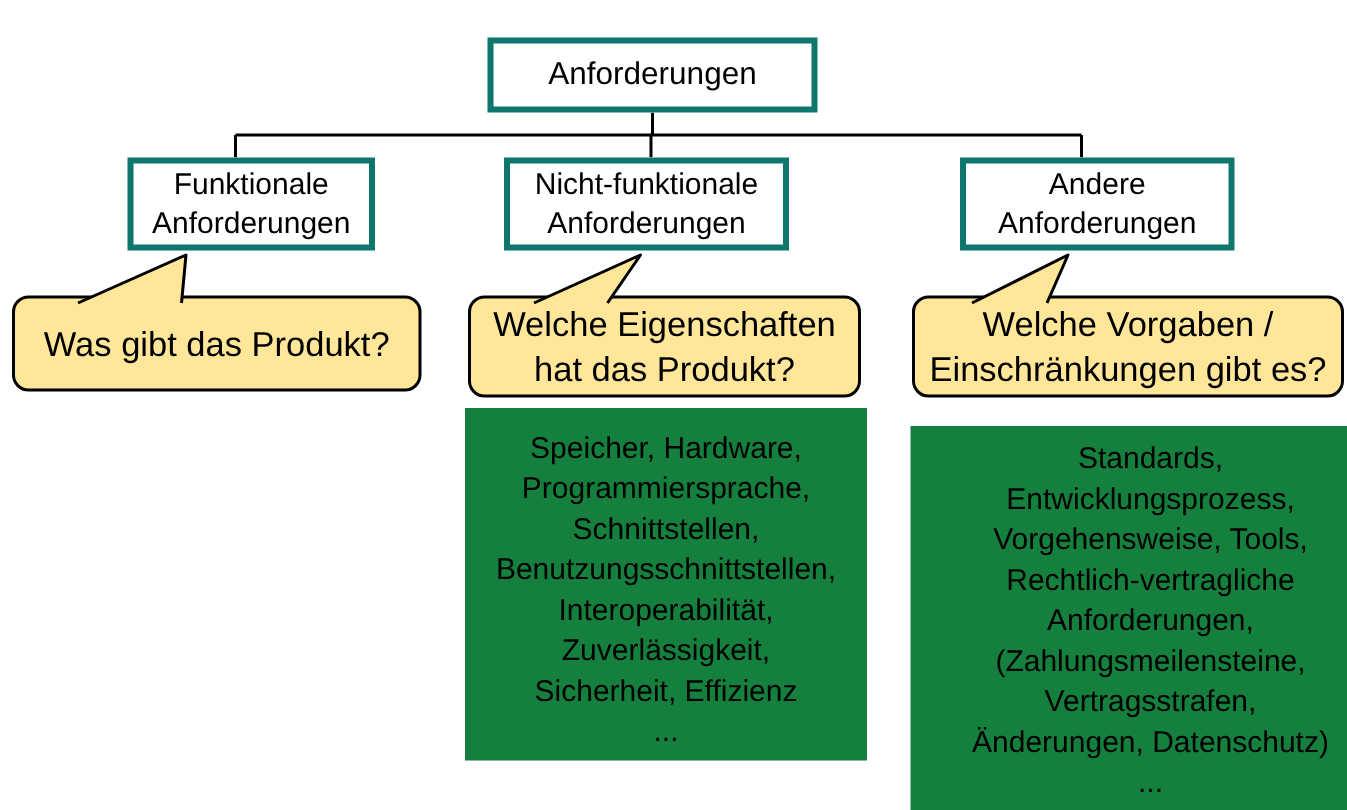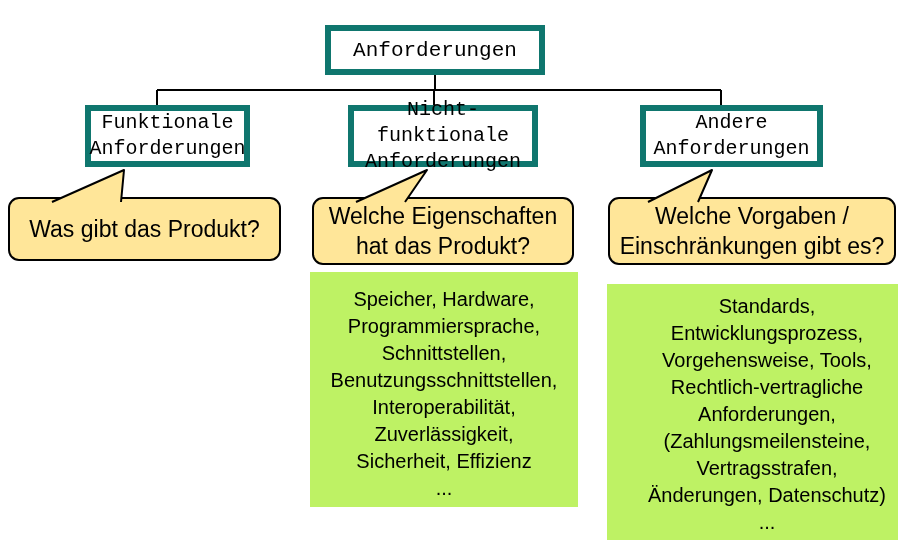--- a/index.html
+++ b/index.html
@@ -32,39 +32,38 @@
   .tail {
     fill: #FFE699;
     stroke: #000000;
     stroke-width: 2;
     stroke-linejoin: round;
   }
   .node {
     position: absolute;
     box-sizing: border-box;
     background: #ffffff;
-    border: 6px solid #0f766e;
+    border: 4px solid #0f766e;
     display: flex;
     align-items: center;
     justify-content: center;
     text-align: center;
-    font-family: Liberation Mono, monospace;
   }
   .node.root {
     left: 325px; top: 25px; width: 220px; height: 50px;
     font-size: 21px;
   }
   .node.child {
     width: 165px; height: 62px;
     font-size: 20px;
     line-height: 26px;
     margin-left: 10px;
   }
   .node.child.c1 { left: 75px;  top: 105px; width: 165px; }
-  .node.child.c2 { left: 338px; top: 105px; width: 190px; }
+  .node.child.c2 { left: 326px; top: 105px; width: 190px; }
   .node.child.c3 { left: 630px; top: 105px; width: 183px; }
   .callout {
     position: absolute;
     box-sizing: border-box;
     background: #FFE699;
     border: 2px solid #000000;
     border-radius: 11px;
     display: flex;
     align-items: center;
     justify-content: center;
@@ -73,21 +72,21 @@
     line-height: 30px;
     z-index: 2;
   }
   .callout.k1 { left: 8px;   top: 197px; width: 273px; height: 64px; }
   .callout.k2 { left: 312px; top: 197px; width: 262px; height: 68px; }
   .callout.k3 { left: 608px; top: 197px; width: 288px; height: 68px; }
   svg.tails { z-index: 3; }
   .detail {
     position: absolute;
     box-sizing: border-box;
-    background: #bef264;
+    background: #15803d;
     text-align: center;
     font-size: 20px;
     line-height: 27px;
     z-index: 1;
   }
   .detail.d1 { left: 310px; top: 272px; width: 268px; height: 235px; padding-top: 14px; }
   .detail.d2 { left: 607px; top: 272px; width: 320px; height: 263px; padding-top: 9px; margin-top: 12px; }
 </style>
 </head>
 <body>

